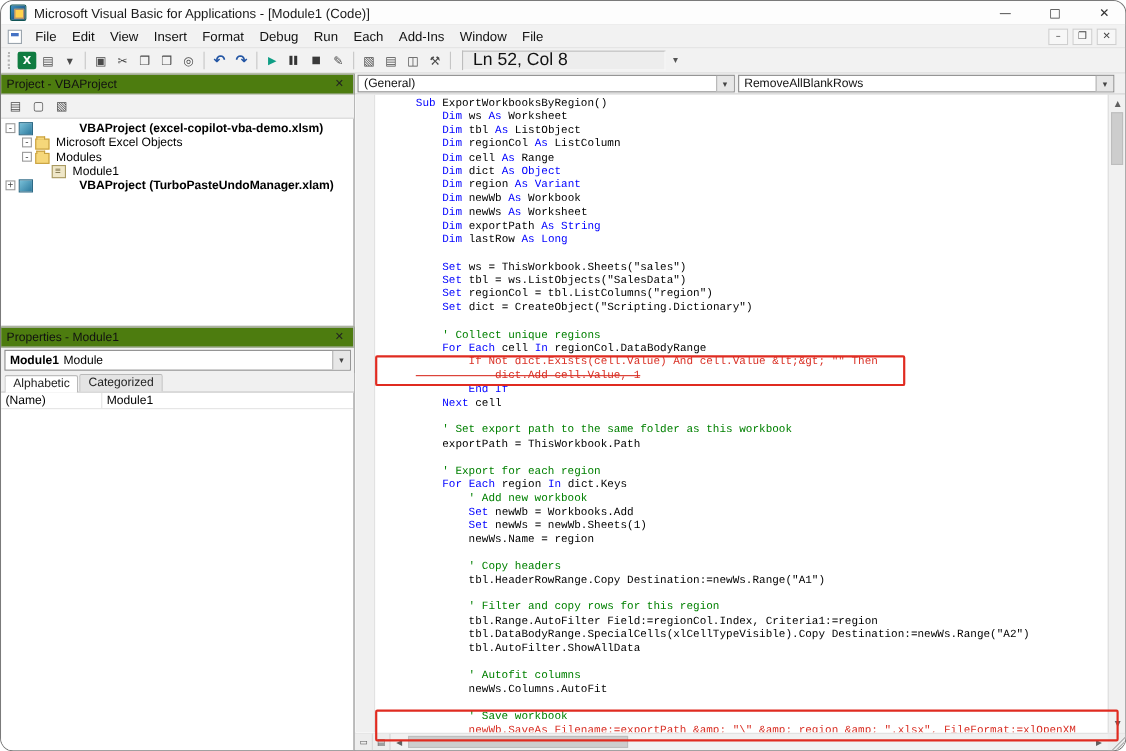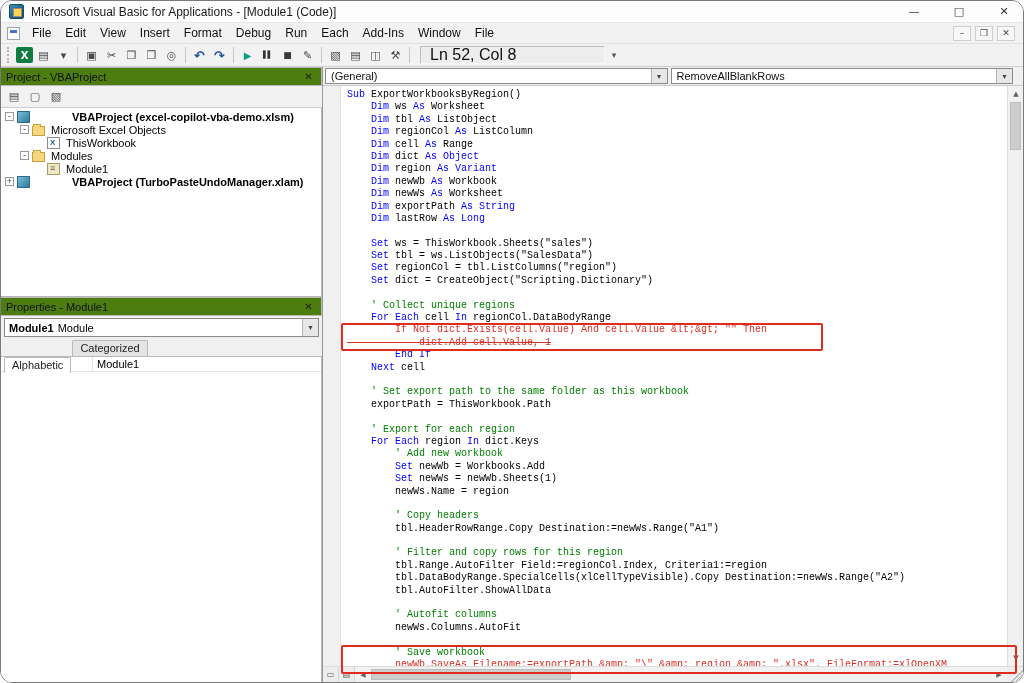--- a/index.html
+++ b/index.html
@@ -91,37 +91,37 @@
   .prop-combo { height:19px; margin:2px 3px; background:#fff; border:1px solid #8a8a8a;
           display:flex; align-items:center; font-size:11px; padding-left:4px; flex:0 0 auto;}
   .prop-combo .b { font-weight:bold; margin-right:4px; }
   .combo-arrow { margin-left:auto; width:16px; align-self:stretch; background:#e7e7e7;
           border-left:1px solid #b5b5b5; display:flex; align-items:center; justify-content:center;
           font-size:8px; color:#444; font-family:"DejaVu Sans",sans-serif;}
   .prop-tabs { height:18px; display:flex; align-items:flex-end; padding-left:3px; gap:1px;
           border-bottom:1px solid #b9b9b9; flex:0 0 auto; background:#f0f0f0;}
   .ptab { font-size:11px; padding:1px 7px 2px; background:#e4e4e4; border:1px solid #b9b9b9;
           border-bottom:none; border-radius:2px 2px 0 0; color:#222; cursor:default;}
-  .ptab.active { background:#fff; position:relative; top:17px; }
+  .ptab.active { background:#fff; position:relative; top:1px; }
   .prop-grid { flex:1; background:#fff; border-right:1px solid #b9b9b9; overflow:hidden;}
   .prow { display:flex; height:15px; font-size:11px; border-bottom:1px solid #e4e4e4; align-items:center;}
   .pname { width:92px; border-right:1px solid #e4e4e4; padding:0 4px; height:100%; display:flex; align-items:center;}
   .pval { flex:1; padding:0 4px; }
 
   
   .code-pane { flex:1; display:flex; flex-direction:column; min-width:0; background:#fff; }
   .combo-row { height:19px; display:flex; gap:3px; background:#f0f0f0; padding:1px 10px 1px 2px;
           border-bottom:1px solid #c9c9c9; flex:0 0 auto;}
   .combo { flex:1; background:#fff; border:1px solid #8a8a8a; font-size:11px; display:flex;
           align-items:center; padding-left:5px; color:#111; }
   .code-main { flex:1; display:flex; min-height:0; position:relative; }
   .code-body { flex:1; display:flex; min-width:0; position:relative; overflow:hidden; background:#fff;}
   .code-margin { width:18px; background:#f0f0f0; border-right:1px solid #e2e2e2; flex:0 0 auto;}
   .code-text { flex:1; padding:3px 0 0 6px; overflow:hidden;
-          font-family:"Liberation Mono", monospace; font-size:10px; line-height:12.4px; white-space:pre;}
+          font-family:"Liberation Mono", monospace; font-size:10px; line-height:12.4px; white-space:pre;margin-left:31px;}
   .cl { height:12.4px; }
   .seg-k { color:var(--kw); }
   .seg-c { color:var(--cm); }
   .seg-p { color:var(--pl); }
   .seg-r { color:var(--rd); }
   .seg-s { color:var(--rd); text-decoration:line-through; }
   .annot { position:absolute; border:2px solid var(--bx); border-radius:2px; pointer-events:none; z-index:5;}
 
   .vscroll { width:16px; flex:0 0 auto; background:#f1f1f1; border-left:1px solid #dcdcdc;
           display:flex; flex-direction:column; align-items:stretch; z-index:2;}
@@ -222,25 +222,20 @@
             <div class="tree-row" style="padding-left: 4px;">
               <span class="expander">-</span>
               <span class="ti ti-project"></span>
               <span class="tree-label b">VBAProject (excel-copilot-vba-demo.xlsm)</span>
             </div>
             <div class="tree-row" style="padding-left: 19px;">
               <span class="expander">-</span>
               <span class="ti ti-folder"></span>
               <span class="tree-label">Microsoft Excel Objects</span>
             </div>
-            <div class="tree-row" style="padding-left: 34px;">
-              <span class="expander blank"></span>
-              <span class="ti ti-workbook"></span>
-              <span class="tree-label">ThisWorkbook</span>
-            </div>
             <div class="tree-row" style="padding-left: 19px;">
               <span class="expander">-</span>
               <span class="ti ti-folder"></span>
               <span class="tree-label">Modules</span>
             </div>
             <div class="tree-row" style="padding-left: 34px;">
               <span class="expander blank"></span>
               <span class="ti ti-module"></span>
               <span class="tree-label">Module1</span>
             </div>

